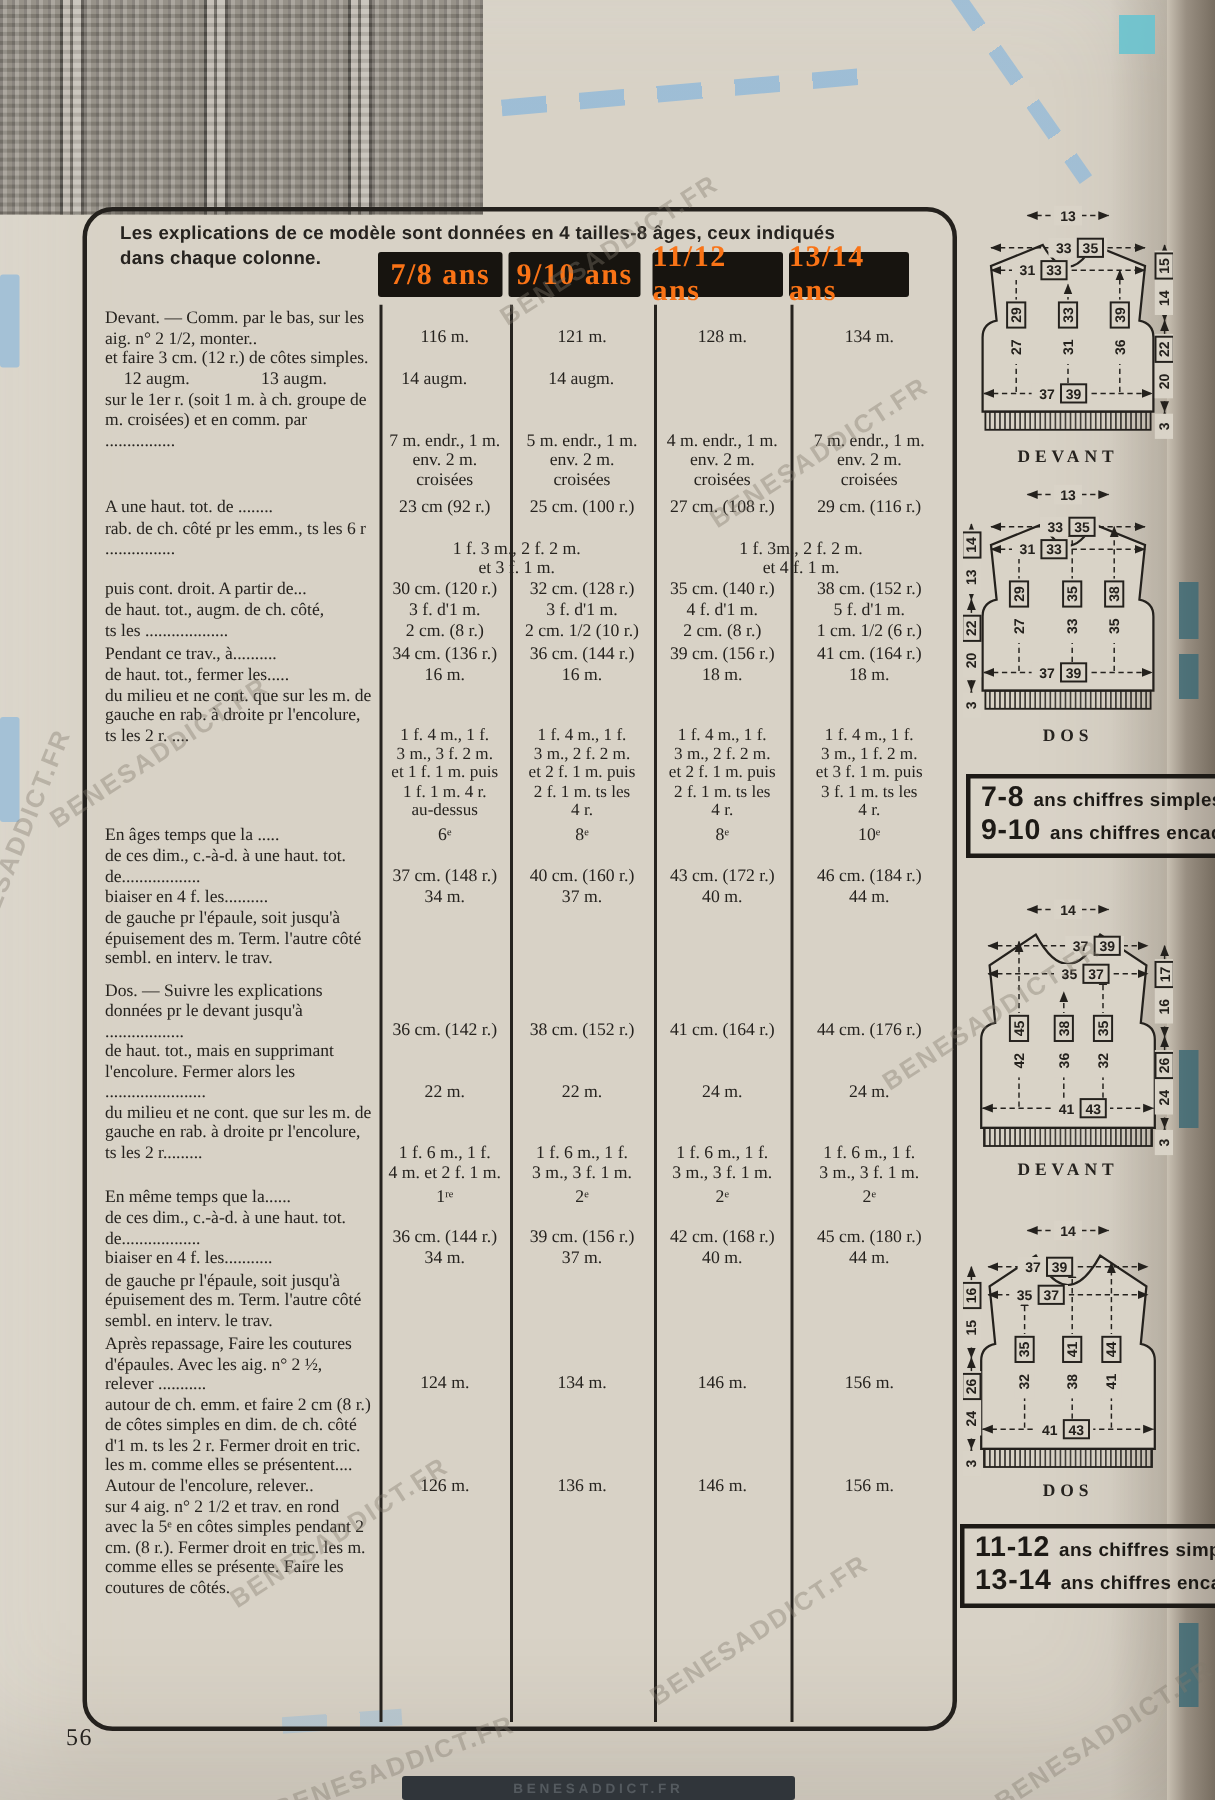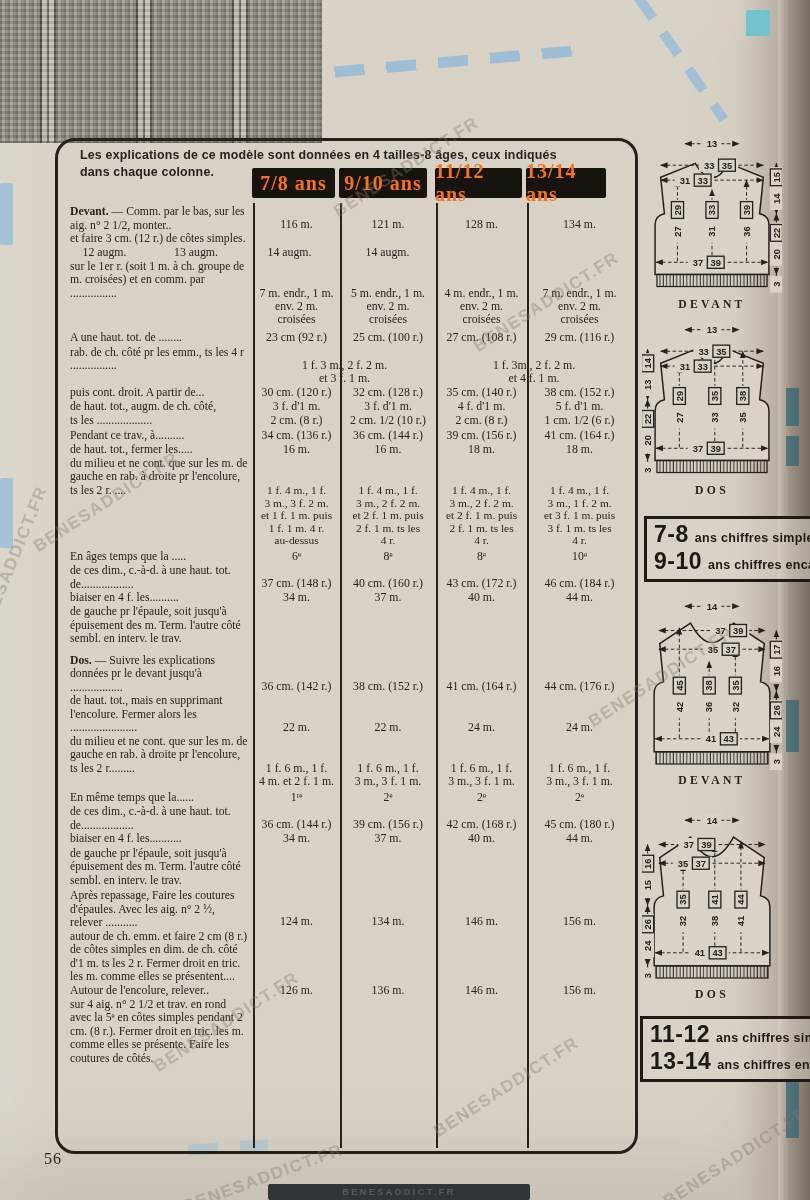--- a/index.html
+++ b/index.html
@@ -38,34 +38,34 @@
   .tbody{position:absolute;left:3px;right:3px;top:62px;bottom:3px;overflow:hidden;}
   .vline{position:absolute;top:0;bottom:0;width:2px;background:#26231f;}
   .trow{display:flex;position:relative;}
   .tlabel{width:192px;flex:none;padding:0 5px 0 9px;box-sizing:border-box;
           font-size:11.7px;line-height:13.5px;}
   .tvals{flex:none;width:379px;display:grid;grid-template-columns:87px 96px 91px 105px;}
   .tcell{display:flex;align-items:flex-end;justify-content:center;text-align:center;
          white-space:pre-line;font-size:11.8px;line-height:13.2px;padding-bottom:1px;}
   .trow.vtop .tcell{align-items:flex-start;}
   .trow.small-vals .tcell{font-size:11.4px;line-height:12.6px;}
-  .bold{font-weight:bold;}
+  .bold{font-weight:normal;}
   
   .diag{position:absolute;}
   .dnum{font-family:"Liberation Sans","DejaVu Sans",sans-serif;font-weight:bold;font-size:10px;fill:#24211d;}
   .dcap{font-family:"Liberation Serif","DejaVu Serif",serif;font-weight:bold;font-size:12.5px;letter-spacing:3.5px;fill:#26231f;}
   .numbox{fill:none;stroke:#24211d;stroke-width:1.4;}
   .dash{stroke:#24211d;stroke-width:1.05;fill:none;stroke-dasharray:3.8 2.6;}
   .vest{fill:#d9d3c7;stroke:#24211d;stroke-width:1.6;}
   
   .legend{position:absolute;border:3px solid #1d1a16;padding:2px 7px 4px 7px;
           font-family:"Liberation Sans","DejaVu Sans",sans-serif;font-weight:bold;color:#1d1a16;
           background:rgba(218,212,200,.55);}
   .lrow{display:flex;align-items:baseline;gap:6px;white-space:nowrap;}
-  .lnum{font-size:23px;letter-spacing:.5px;}
+  .lnum{font-size:19px;letter-spacing:.5px;}
   .ltxt{font-size:12.5px;letter-spacing:.3px;}
   
   .wm{position:absolute;font-family:"Liberation Sans","DejaVu Sans",sans-serif;font-weight:bold;
       font-size:17px;color:rgba(128,120,109,.38);letter-spacing:1.5px;transform-origin:left top;
       white-space:nowrap;pointer-events:none;}
   .pagenum{position:absolute;left:44px;top:1150px;font-size:16px;letter-spacing:1px;}
   .botbar{position:absolute;left:268px;top:1184px;width:262px;height:16px;background:#30353a;
           border-radius:2px;display:flex;align-items:center;justify-content:center;
           font-family:"Liberation Sans","DejaVu Sans",sans-serif;font-weight:bold;font-size:9px;
           letter-spacing:2.5px;color:rgba(215,222,226,.22);}
@@ -140,21 +140,21 @@
           <div class="trow" style="margin-top: 4px;">
             <div class="tlabel">A une haut. tot. de ........</div>
             <div class="tvals">
               <div class="tcell">23 cm (92 r.)</div>
               <div class="tcell">25 cm. (100 r.)</div>
               <div class="tcell">27 cm. (108 r.)</div>
               <div class="tcell">29 cm. (116 r.)</div>
             </div>
           </div>
           <div class="trow vtop">
-            <div class="tlabel">rab. de ch. côté pr les emm., ts les 4 r ................</div>
+            <div class="tlabel">rab. de ch. côté pr les emm., ts les 6 r ................</div>
             <div class="tvals">
               <div class="tcell" style="grid-column: span 2; margin-top: 13px;">1 f. 3 m., 2 f. 2 m.
 et 3 f. 1 m.</div>
               <div class="tcell" style="grid-column: span 2; margin-top: 13px;">1 f. 3m., 2 f. 2 m.
 et 4 f. 1 m.</div>
             </div>
           </div>
           <div class="trow">
             <div class="tlabel">puis cont. droit. A partir de...</div>
             <div class="tvals">

